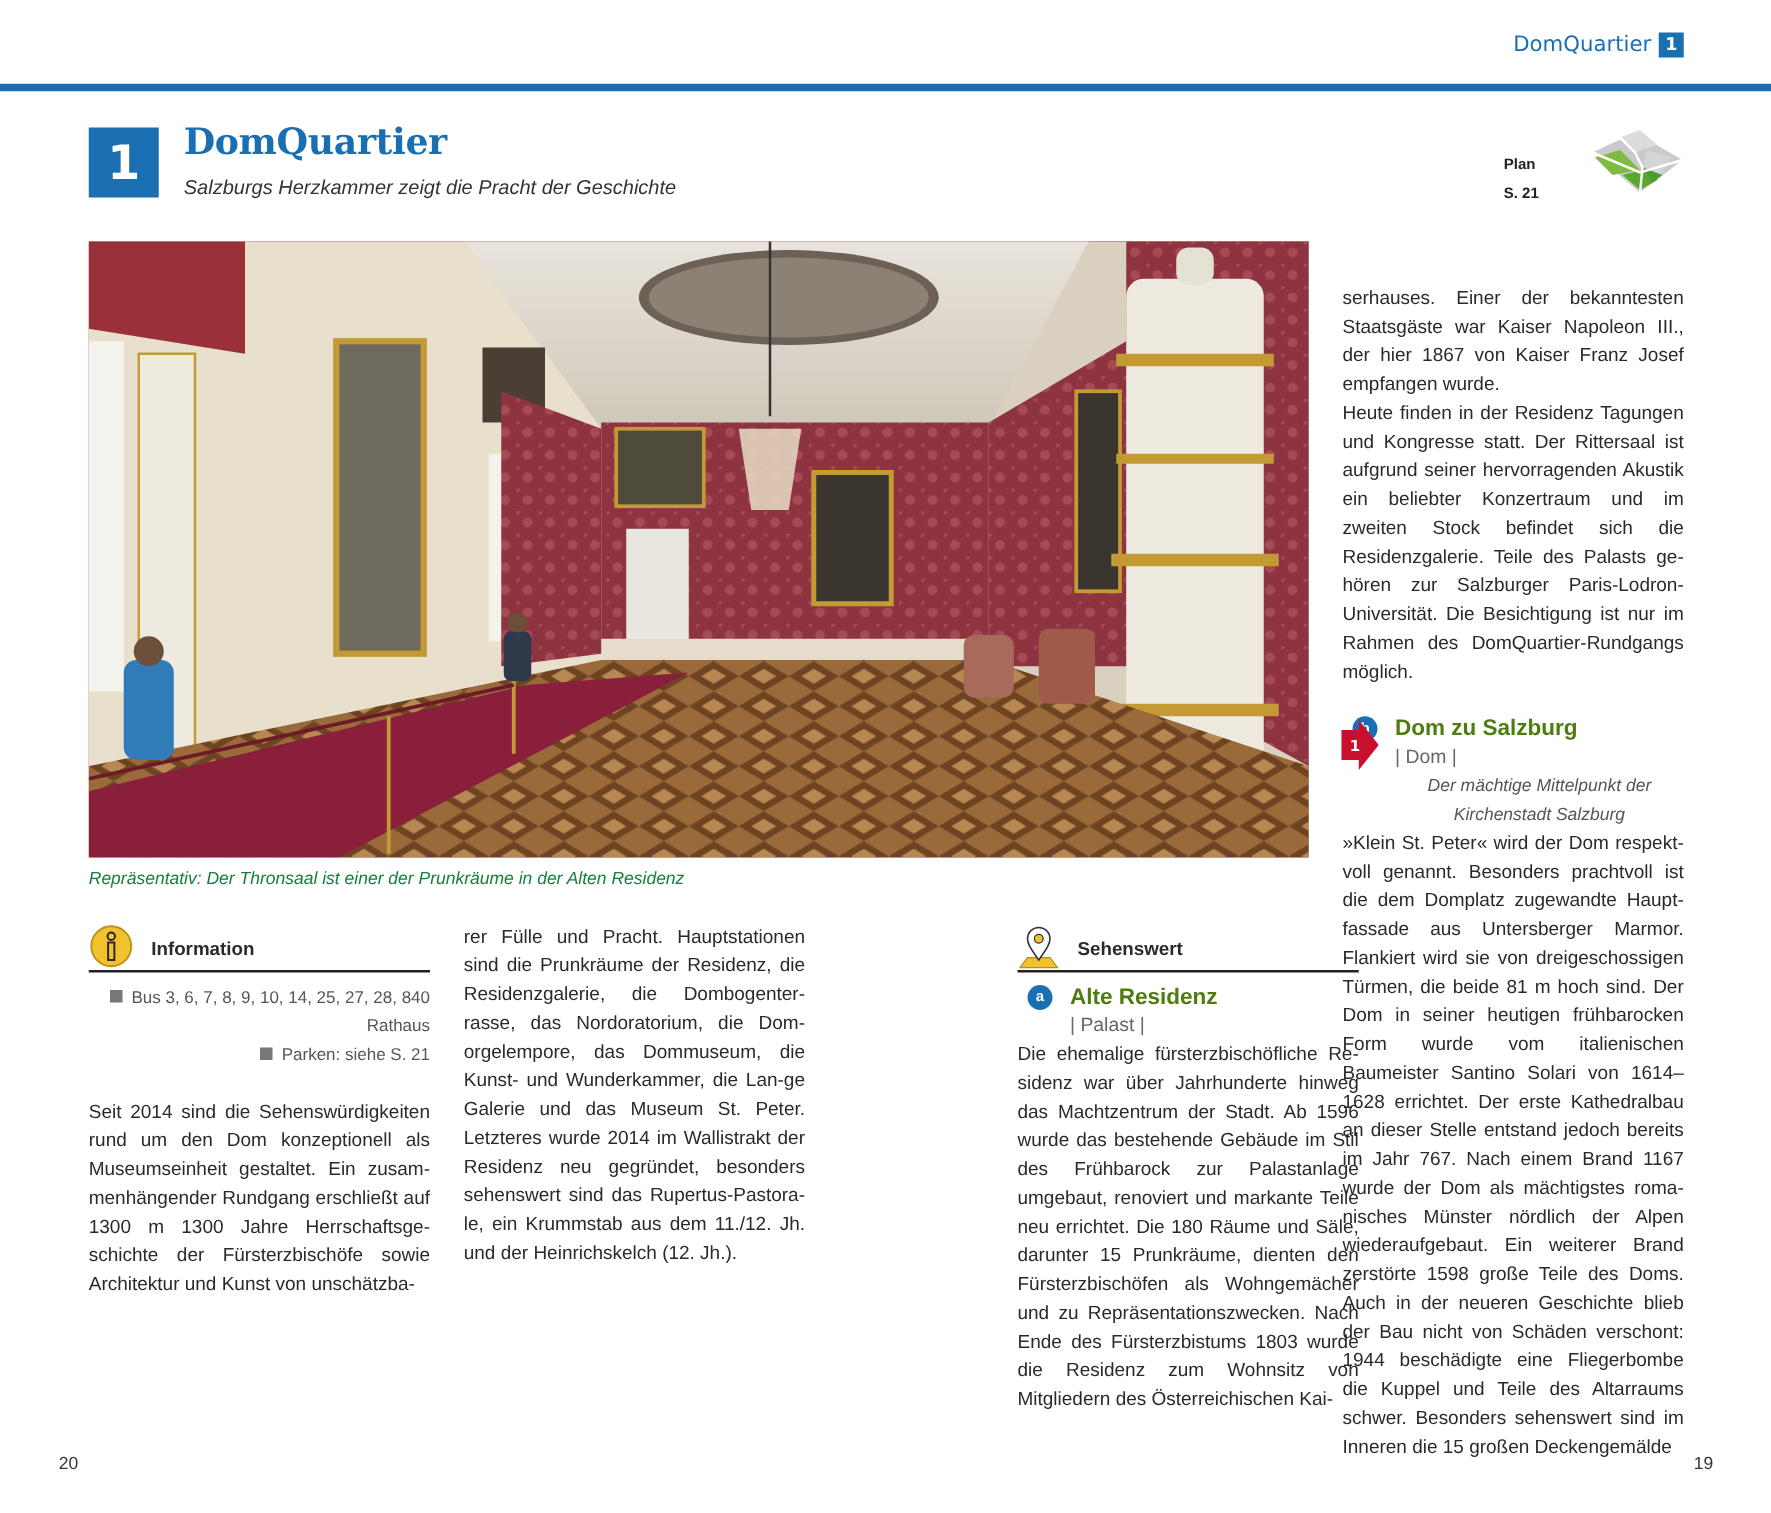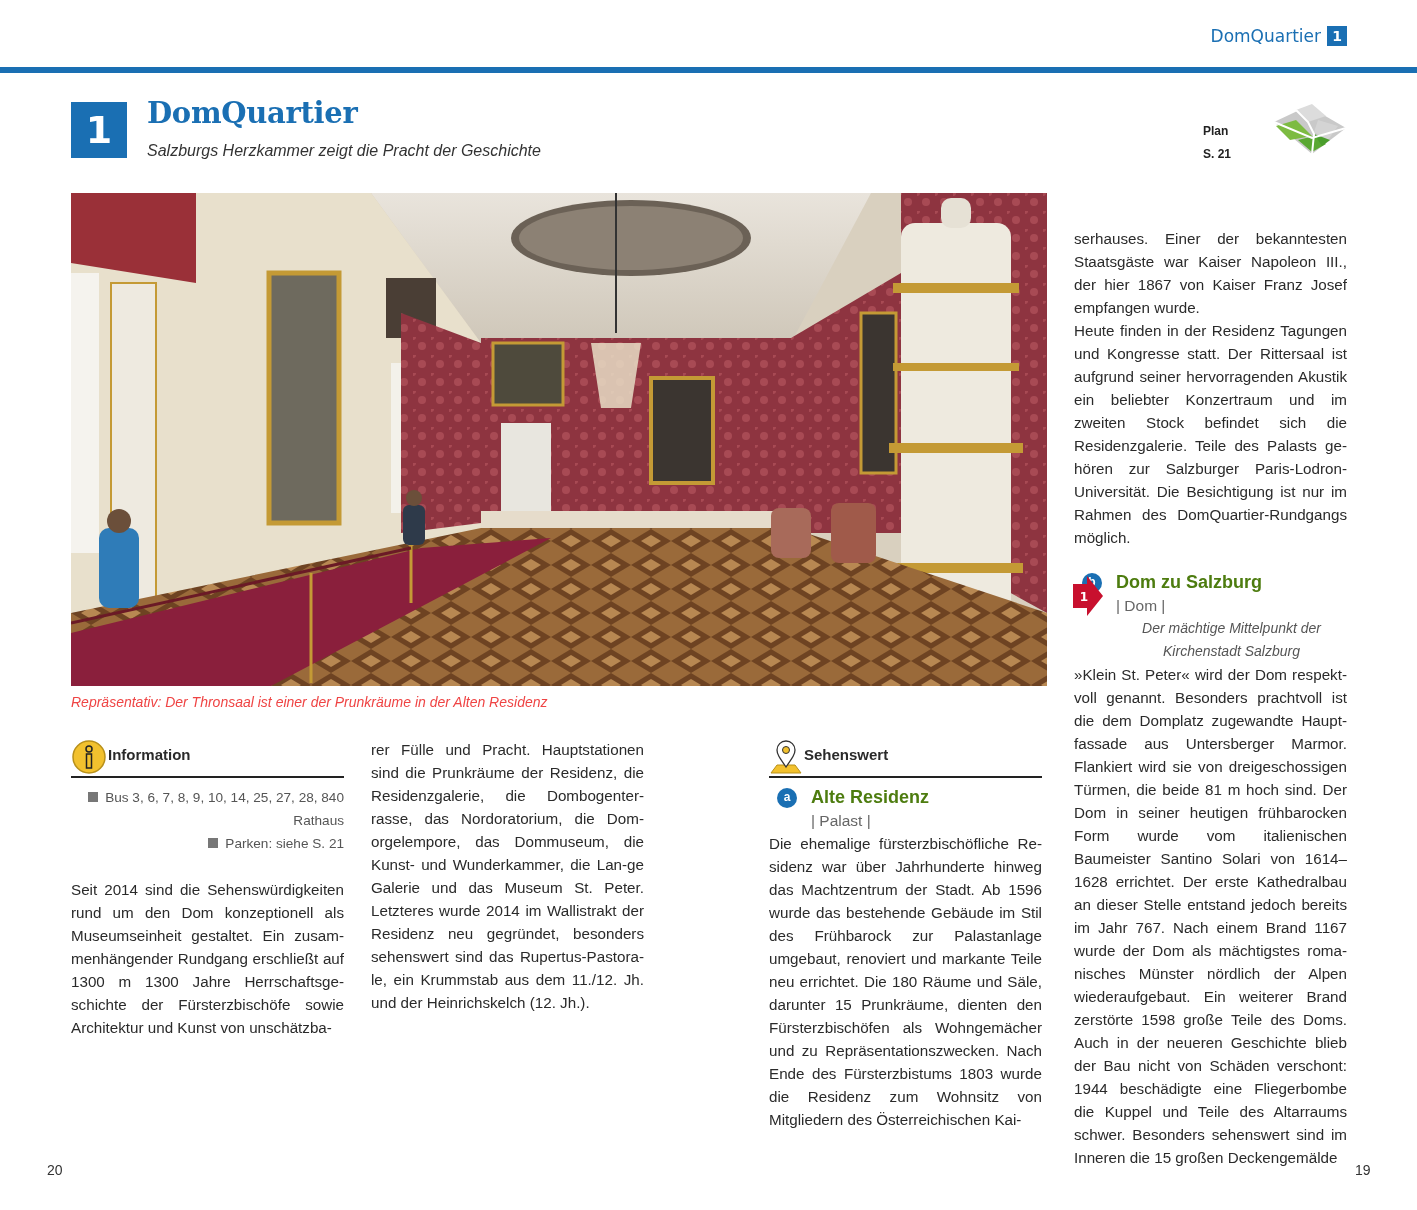--- a/index.html
+++ b/index.html
@@ -38,32 +38,32 @@
     position:absolute; left:1203px; top:120px; font-weight:bold; font-size:12px;
     line-height:23px; color:#222; font-family:"Liberation Sans", sans-serif;
   }
   .plan-icon { position:absolute; left:1268px; top:100px; width:80px; height:60px; }
 
   .photo {
     position:absolute; left:71px; top:193px; width:976px; height:493px; overflow:hidden;
     background:#8a3a3e;
   }
   .caption {
-    position:absolute; left:71px; top:694px; font-style:italic; font-size:14px; color:#ef4444;
+    position:absolute; left:71px; top:694px; font-style:italic; font-size:14px; color:#15803d;
     font-family:"Liberation Sans", sans-serif;
   }
 
   .col {
     position:absolute; width:273px;
     font-family:"Liberation Sans", sans-serif; font-size:15.2px; line-height:23px;
     color:#2a2a2a; text-align:justify;
   }
   .col p { margin:0; }
   .sect-head {
-    display:flex; align-items:center; gap:1px; border-bottom:2px solid #222;
+    display:flex; align-items:flex-end; gap:14px; border-bottom:2px solid #222;
     padding-bottom:4px; height:34px; margin-bottom:8px;
   }
   .sect-head .lbl { font-weight:bold; font-size:15px; padding-bottom:1px; }
   .info-list { font-size:13.6px; line-height:23px; color:#555; text-align:right; }
   .info-list .sq { display:inline-block; width:10px; height:10px; background:#777; margin-right:7px; vertical-align:0px; }
   .poi-head { display:flex; align-items:center; gap:14px; margin-left:8px; }
   .poi-badge {
     width:20px; height:20px; border-radius:50%; background:#1a6fb3; color:#fff;
     font-size:12px; display:flex; align-items:center; justify-content:center; font-weight:bold;
   }
@@ -193,21 +193,21 @@
     <div><span class="sq"></span><span>Bus 3, 6, 7, 8, 9, 10, 14, 25, 27, 28, 840 Rathaus</span></div>
     <div><span class="sq"></span><span>Parken: siehe S. 21</span></div>
   </div>
   <p style="margin-top:23px;">Seit 2014 sind die Sehenswürdigkeiten rund um den Dom konzeptionell als Museumseinheit gestaltet. Ein zusam­menhängender Rundgang erschließt auf 1300 m 1300 Jahre Herrschaftsge­schichte der Fürsterzbischöfe sowie Architektur und Kunst von unschätzba-</p>
 </div>
 
 <div class="col" style="left:371px; top:738px;">
   <p>rer Fülle und Pracht. Hauptstationen sind die Prunkräume der Residenz, die Residenzgalerie, die Dombogenter­rasse, das Nordoratorium, die Dom­orgelempore, das Dommuseum, die Kunst- und Wunderkammer, die Lan-ge Galerie und das Museum St. Peter. Letz­teres wurde 2014 im Wallistrakt der Residenz neu gegründet, besonders sehenswert sind das Rupertus-Pastora­le, ein Krummstab aus dem 11./12. Jh. und der Heinrichskelch (12. Jh.).</p>
 </div>
 
-<div class="col" style="left:769px; top:738px;">
+<div class="col" style="left:814px; top:738px;">
   <div class="sect-head">
     <svg width="34" height="36" viewBox="0 0 34 36" style="margin-bottom:-4px;">
       <polygon points="2,34 8,26 26,26 32,34" fill="#f2c12e" stroke="#b8901a" stroke-width="1"></polygon>
       <path d="M17 28 C10 18 8 15 8 11 A9 9 0 0 1 26 11 C26 15 24 18 17 28 Z" fill="#fff" stroke="#333" stroke-width="1.3"></path>
       <circle cx="17" cy="11" r="3.5" fill="#f2c12e" stroke="#333" stroke-width="1"></circle>
     </svg>
     <span class="lbl">Sehenswert</span>
   </div>
   <div class="poi-head">
     <span class="poi-badge">a</span>

